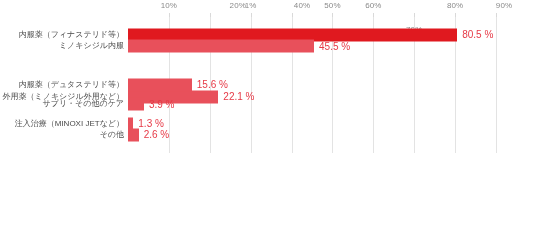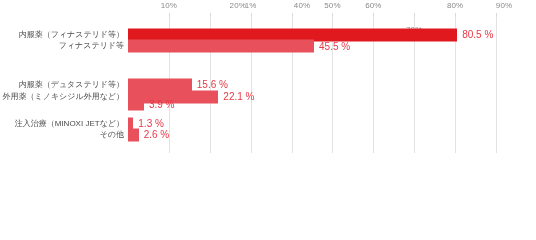--- a/index.html
+++ b/index.html
@@ -154,41 +154,42 @@
 
   <div class="rows">
       <div class="row" style="top: 8px; height: 19.4286px;">
         <div class="cat-label">内服薬（フィナステリド等）</div>
         <div class="bar-wrap">
           <div class="bar primary" style="width: 329.156px; background: rgb(224, 25, 31);"></div>
           <div class="bar-value">80.5 %</div>
         </div>
       </div>
       <div class="row" style="top: 19.4286px; height: 19.4286px;">
-        <div class="cat-label">フィナステリド等</div>
+        <div class="cat-label">ミノキシジル内服</div>
         <div class="bar-wrap">
           <div class="bar" style="width: 186.044px; background: rgb(232, 80, 91);"></div>
           <div class="bar-value">45.5 %</div>
         </div>
       </div>
       <div class="row" style="top: 38.8571px; height: 19.4286px; margin-top: 31px;">
         <div class="cat-label">外用薬（ミノキシジル外用など）</div>
         <div class="bar-wrap">
           <div class="bar" style="width: 90.3644px; background: rgb(232, 80, 91);"></div>
           <div class="bar-value">22.1 %</div>
         </div>
       </div>
       <div class="row" style="top: 58.2857px; height: 19.4286px;">
         <div class="cat-label">内服薬（デュタステリド等）</div>
         <div class="bar-wrap">
           <div class="bar" style="width: 63.7867px; background: rgb(232, 80, 91);"></div>
           <div class="bar-value">15.6 %</div>
         </div>
       </div>
       <div class="row" style="top: 77.7143px; height: 19.4286px;">
+        <div class="cat-label">サプリ・その他のケア</div>
         <div class="bar-wrap">
           <div class="bar" style="width: 15.9467px; background: rgb(232, 80, 91);"></div>
           <div class="bar-value">3.9 %</div>
         </div>
       </div>
       <div class="row" style="top: 97.1429px; height: 19.4286px;">
         <div class="cat-label">注入治療（MINOXI JETなど）</div>
         <div class="bar-wrap">
           <div class="bar" style="width: 5.31556px; background: rgb(232, 80, 91);"></div>
           <div class="bar-value">1.3 %</div>

